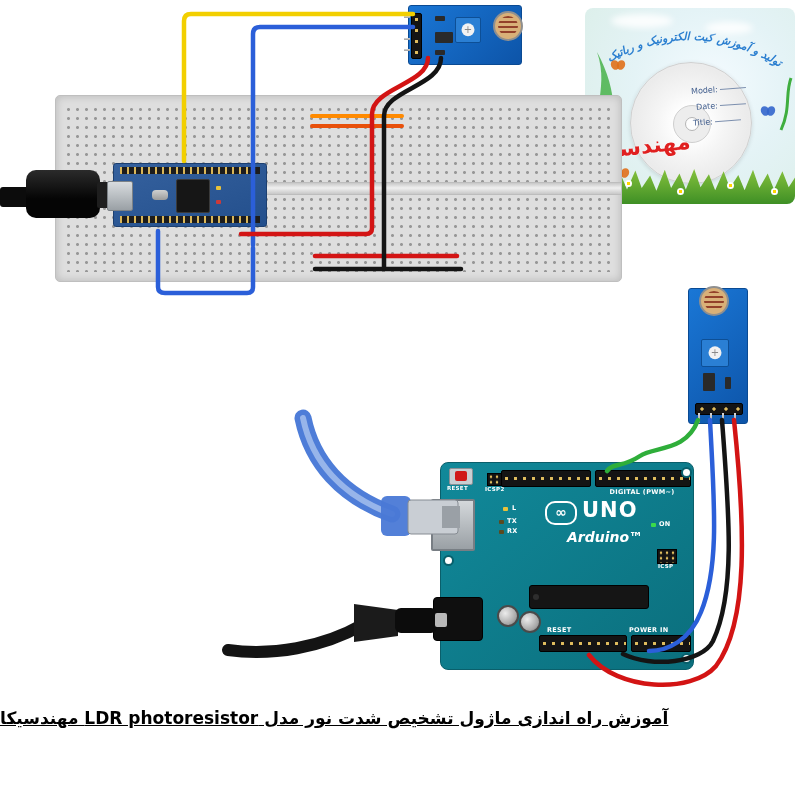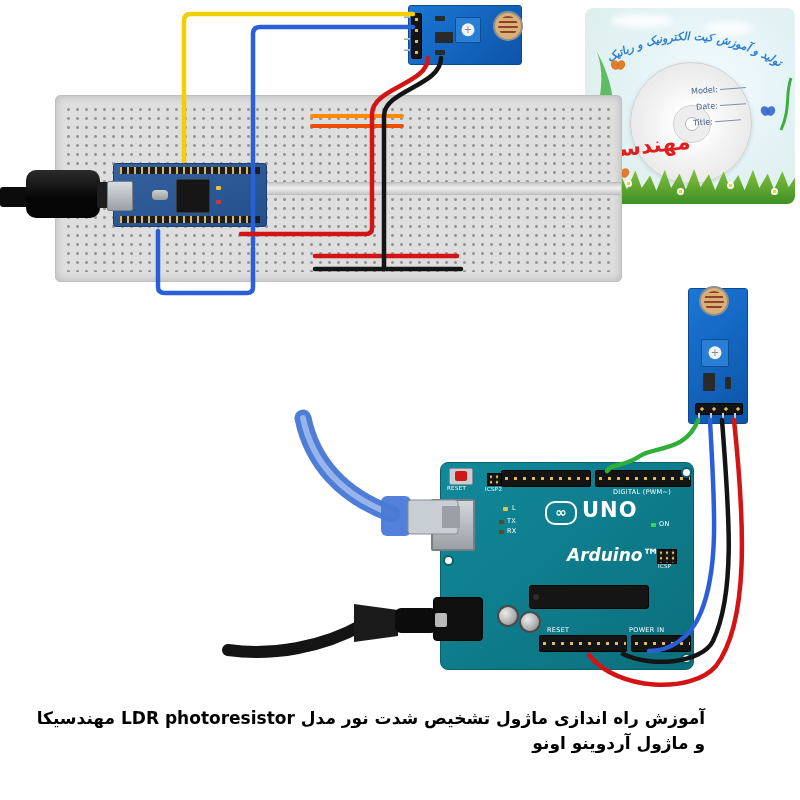--- a/index.html
+++ b/index.html
@@ -39,39 +39,39 @@
     color:#8a8a8a;background:#f2f2f2;border-radius:50%;width:13px;height:13px;line-height:13px;text-align:center;font-size:10px;}
   .ldr{position:absolute;width:26px;height:26px;border-radius:50%;background:#d9b078;border:2px solid #8f8f8f;overflow:hidden;}
   .ldr::before{content:"";position:absolute;left:3px;right:3px;top:3px;bottom:3px;
     background:repeating-linear-gradient(0deg,transparent 0 3px,#93402a 3px 5px);border-radius:50%;}
   .smd{position:absolute;background:#2a2a2a;border-radius:1px;}
   .pinstub{position:absolute;background:linear-gradient(#d8d8d8,#9a9a9a);}
 
   
   .uno{position:absolute;left:440px;top:462px;width:252px;height:206px;z-index:3;
     background:linear-gradient(140deg,#11899a,#0b6f7d);border:1px solid #0a5f6b;border-radius:8px;}
-  .u-label{position:absolute;color:#fff;font-size:6.5px;font-weight:normal;letter-spacing:.3px;white-space:nowrap;}
+  .u-label{position:absolute;color:#fff;font-size:6.5px;font-weight:bold;letter-spacing:.3px;white-space:nowrap;}
   .uno-hdr{position:absolute;height:15px;background-color:#141414;border:1px solid #000;border-radius:2px;
     background-image:radial-gradient(circle,#e0bd5e 1.4px,transparent 1.9px);background-size:9px 100%;}
   .icsp{position:absolute;background-color:#141414;border:1px solid #000;
     background-image:radial-gradient(circle,#e0bd5e 1.2px,transparent 1.6px);background-size:6px 5.5px;}
   .usb-port{position:absolute;left:-10px;top:36px;width:40px;height:48px;
     background:linear-gradient(#d4d8db,#9aa0a5);border:2px solid #787e84;border-radius:2px;}
   .power-jack{position:absolute;left:-8px;top:134px;width:48px;height:42px;background:#0f0f0f;border-radius:4px;border:1px solid #000;}
   .reset-btn{position:absolute;left:8px;top:5px;width:22px;height:15px;background:#c9ced2;border-radius:2px;border:1px solid #8a9095;}
   .reset-cap{position:absolute;left:5px;top:2px;width:12px;height:10px;background:#d01818;border-radius:2px;display:block;}
   .dip{position:absolute;left:88px;top:122px;width:118px;height:22px;background:#151515;border-radius:3px;border:1px solid #000;}
   .dip::before{content:"";position:absolute;left:3px;top:8px;width:6px;height:6px;border-radius:50%;background:#2e2e2e;}
   .cap{position:absolute;width:18px;height:18px;border-radius:50%;
     background:radial-gradient(circle at 35% 35%,#ececec,#a8a8a8 65%,#6e6e6e);border:2px solid #4a4a4a;}
   .hole{position:absolute;width:7px;height:7px;border-radius:50%;background:#fff;border:2px solid #09606c;}
   .logo-box{position:absolute;left:104px;top:38px;width:28px;height:20px;border:2px solid #fff;border-radius:10px;
     color:#fff;font-size:14px;line-height:19px;text-align:center;font-weight:bold;}
   .uno-name{position:absolute;left:141px;top:35px;color:#fff;font-size:21px;font-weight:bold;letter-spacing:1px;}
-  .uno-brand{position:absolute;left:126px;top:82px;color:#fff;font-size:17px;font-style:italic;font-weight:bold;}
+  .uno-brand{position:absolute;left:126px;top:66px;color:#fff;font-size:14px;font-style:italic;font-weight:bold;}
   .led-dot{position:absolute;width:5px;height:4px;border-radius:1px;}
 
   
   .cd{position:absolute;left:585px;top:8px;width:210px;height:196px;z-index:1;border-radius:8px;
     background:radial-gradient(circle at 60% 40%,#f4fbff 0%,#e4f3f6 45%,#daeee7 100%);overflow:hidden;}
   .cd-band{position:absolute;left:18px;top:42px;width:174px;height:16px;border-radius:8px;
     background:linear-gradient(90deg,#e2f4cd,#a3da82 50%,#e2f4cd);text-align:center;
     font-size:11px;font-weight:bold;color:#1d6b22;line-height:16px;}
   .cd-disc{position:absolute;left:45px;top:54px;width:120px;height:120px;border-radius:50%;
     background:radial-gradient(circle,#ffffff 0 18%,#f5f5f5 40%,#ebebeb 68%,#f9f9f9 100%);
@@ -89,22 +89,22 @@
   .butterfly i{position:absolute;width:8px;height:10px;border-radius:60%;background:#e0701a;opacity:.9;display:block;}
   .butterfly i:first-child{left:0;transform:rotate(-25deg);}
   .butterfly i:last-child{right:0;transform:rotate(25deg);}
   .butterfly.blue i{background:#3366cc;}
   .cloud{position:absolute;background:#ffffff;border-radius:50%;filter:blur(3px);opacity:.85;}
 
   
   .wire-layer{position:absolute;left:0;top:0;z-index:5;pointer-events:none;}
 
   
-  .caption{position:absolute;left:0;top:706px;width:705px;text-align:right;direction:rtl;
-    font-weight:bold;font-size:17px;color:#000;line-height:1.45;z-index:4;}
+  .caption{position:absolute;left:0;top:706px;width:705px;text-align:left;direction:rtl;
+    font-weight:bold;font-size:17px;color:#000;line-height:1.45;z-index:4;text-decoration:underline;}
 </style>
 </head>
 <body>
 
 <div class="canvas">
 
   <div class="breadboard">
     <div class="bb-holes"></div>
     <div class="bb-groove"></div>
   </div>
@@ -251,16 +251,15 @@
     <path d="M441,58 C441,86 384,90 384,116 L384,268" stroke="#141414" stroke-width="4.5" stroke-linecap="round" stroke-linejoin="round"></path>
 
     <path d="M698,420 C686,452 655,446 640,456 C622,468 614,462 607,471" stroke="#2fae3a" stroke-width="4.5" stroke-linecap="round"></path>
     <path d="M710,420 C714,500 720,565 701,612 C690,640 668,651 649,651" stroke="#2b5fd9" stroke-width="4.5" stroke-linecap="round"></path>
     <path d="M722,420 C729,512 736,592 713,641 C702,663 652,668 623,654" stroke="#141414" stroke-width="4.5" stroke-linecap="round"></path>
     <path d="M734,420 C745,525 749,622 716,666 C692,694 617,691 589,655" stroke="#d31414" stroke-width="4.5" stroke-linecap="round"></path>
   </svg>
 
   <div class="caption">
     <div>آموزش راه اندازی ماژول تشخیص شدت نور  مدل  LDR photoresistor مهندسیکا</div>
-    <div>و ماژول آردوینو اونو</div>
   </div>
 
 </div>
 
 </body></html>

